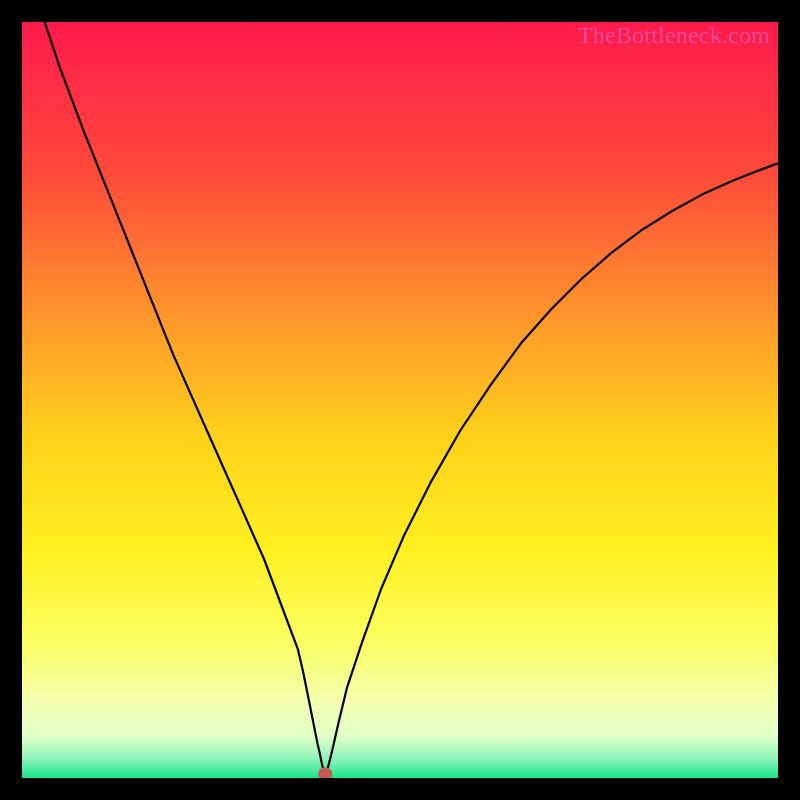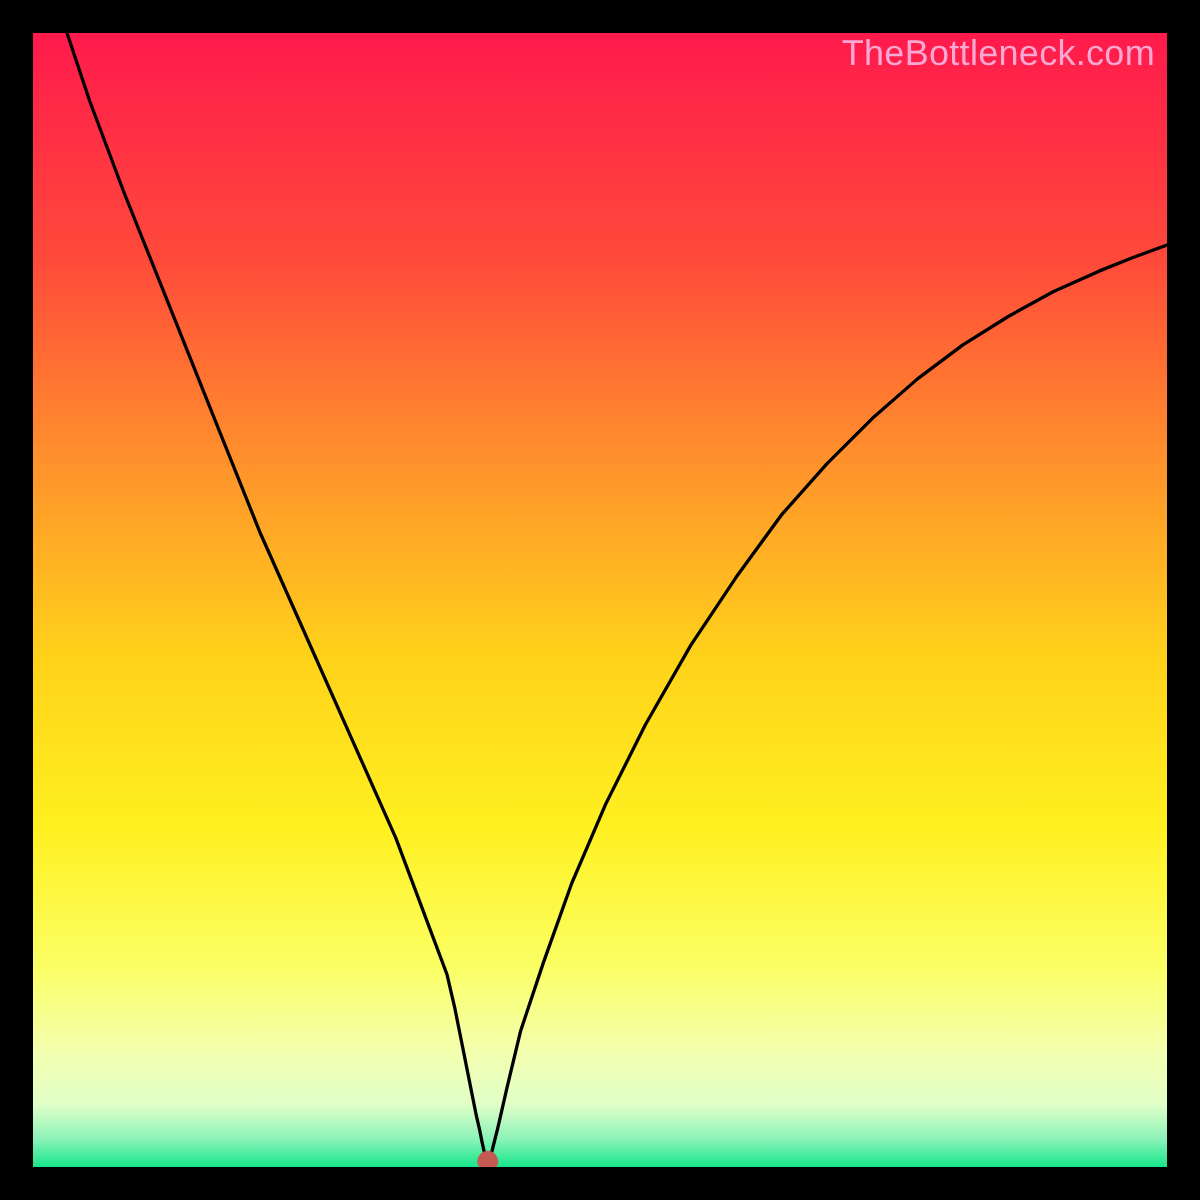--- a/index.html
+++ b/index.html
@@ -21,23 +21,23 @@
     left: 22px;
     top: 22px;
     width: 756px;
     height: 756px;
     overflow: hidden;
   }
   .watermark {
     position: absolute;
     top: 0px;
     right: 8px;
-    font-family: Liberation Sans, sans-serif;
+    font-family: Liberation Serif, serif;
     font-size: 24px;
-    color: #f9a8d4;
+    color: #ec4899;
     letter-spacing: 0.2px;
     pointer-events: none;
     font-weight: 500;
   }
   svg { display: block; }
 </style>
 </head>
 <body>
 
 <div class="chart-wrap">

